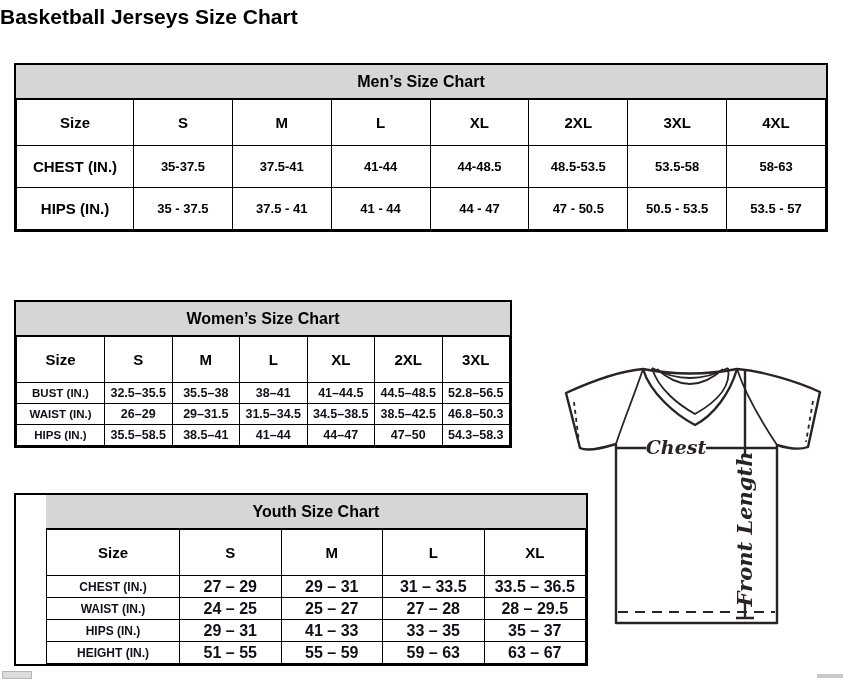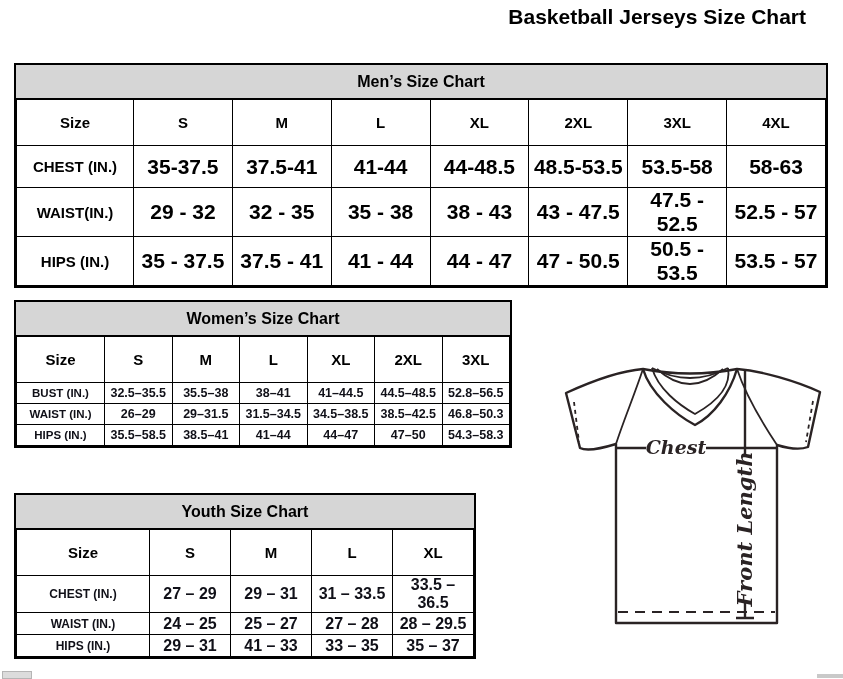--- a/index.html
+++ b/index.html
@@ -1,38 +1,38 @@
 <!DOCTYPE html>
 <html><head>
 <meta charset="utf-8">
 <style>
   html,body{margin:0;padding:0;background:#fff;}
   .page{position:relative;width:843px;height:679px;background:#fff;overflow:hidden;
         font-family:"Liberation Sans",sans-serif;color:#000;}
-  h1.title{position:absolute;top:5px;left:0;width:806px;margin:0;text-align:right;
+  h1.title{position:absolute;top:5px;left:0;width:806px;margin:0;text-align:left;
         font-size:21px;font-weight:bold;color:#000;}
   .chart-box{position:absolute;border:2px solid #000;background:#fff;box-sizing:border-box;}
   .chart-box .bar{background:#d6d6d6;border-bottom:1px solid #000;display:flex;
         align-items:center;justify-content:center;font-weight:bold;font-size:16px;height:33px;}
   table{border-collapse:collapse;width:100%;table-layout:fixed;}
   th,td{border:1px solid #000;text-align:center;vertical-align:middle;font-weight:700;padding:0;}
   
   .mens{left:14px;top:63px;width:814px;}
   .mens col.c0{width:117px;}
   .mens tr.hdr{height:46px;}  .mens tr.row{height:42px;}
-  .mens th{font-size:15px;}   .mens td{font-size:21px;}
+  .mens th{font-size:15px;}   .mens td{font-size:13px;}
   .mens td.lbl{font-size:15px;}
   
   .womens{left:14px;top:300px;width:498px;}
   .womens col.c0{width:88px;}
   .womens tr.hdr{height:46px;} .womens tr.row{height:21px;}
   .womens th{font-size:15px;}  .womens td{font-size:12.5px;color:#101018;}
   .womens td.lbl{font-size:11.5px;}
   
-  .youth{left:14px;top:493px;width:462px;}
+  .youth{left:14px;top:493px;width:574px;padding-left:30px;}
   .youth col.c0{width:133px;}
   .youth tr.hdr{height:46px;}  .youth tr.row{height:22px;}
   .youth th{font-size:15px;}   .youth td{font-size:16px;color:#101018;}
   .youth td.lbl{font-size:12px;}
   
   .diagram{position:absolute;left:548px;top:358px;width:297px;height:300px;}
   .diagram svg{display:block;width:100%;height:100%;}
   .svg-label{font-family:"DejaVu Serif",serif;font-style:italic;font-weight:bold;fill:#2a2324;}
   
   .frag-left{position:absolute;left:2px;top:671px;width:30px;height:8px;
@@ -74,30 +74,20 @@
           <td class="lbl">CHEST (IN.)</td>
           <td>35-37.5</td>
           <td>37.5-41</td>
           <td>41-44</td>
           <td>44-48.5</td>
           <td>48.5-53.5</td>
           <td>53.5-58</td>
           <td>58-63</td>
         </tr>
         <tr class="row">
-          <td class="lbl">WAIST(IN.)</td>
-          <td>29 - 32</td>
-          <td>32 - 35</td>
-          <td>35 - 38</td>
-          <td>38 - 43</td>
-          <td>43 - 47.5</td>
-          <td>47.5 - 52.5</td>
-          <td>52.5 - 57</td>
-        </tr>
-        <tr class="row">
           <td class="lbl">HIPS (IN.)</td>
           <td>35 - 37.5</td>
           <td>37.5 - 41</td>
           <td>41 - 44</td>
           <td>44 - 47</td>
           <td>47 - 50.5</td>
           <td>50.5 - 53.5</td>
           <td>53.5 - 57</td>
         </tr>
       </tbody>
@@ -189,20 +179,27 @@
           <td>27 – 28</td>
           <td>28 – 29.5</td>
         </tr>
         <tr class="row">
           <td class="lbl">HIPS (IN.)</td>
           <td>29 – 31</td>
           <td>41 – 33</td>
           <td>33 – 35</td>
           <td>35 – 37</td>
         </tr>
+        <tr class="row">
+          <td class="lbl">HEIGHT (IN.)</td>
+          <td>51 – 55</td>
+          <td>55 – 59</td>
+          <td>59 – 63</td>
+          <td>63 – 67</td>
+        </tr>
       </tbody>
     </table>
   </div>
 
   <div class="diagram">
     <svg viewBox="0 0 297 300" xmlns="http://www.w3.org/2000/svg">
 
       <path d="M95,11 C70,13 42,24 18,35 L32,90 C40,94 55,90 68,86 L68,265 L229,265 L229,87
                C242,91 252,92 260,89 L272,34 C248,23 214,13 189,11 Q142,20 95,11 Z" fill="#ffffff" stroke="#2a2324" stroke-width="2.4" stroke-linejoin="round"></path>
 

